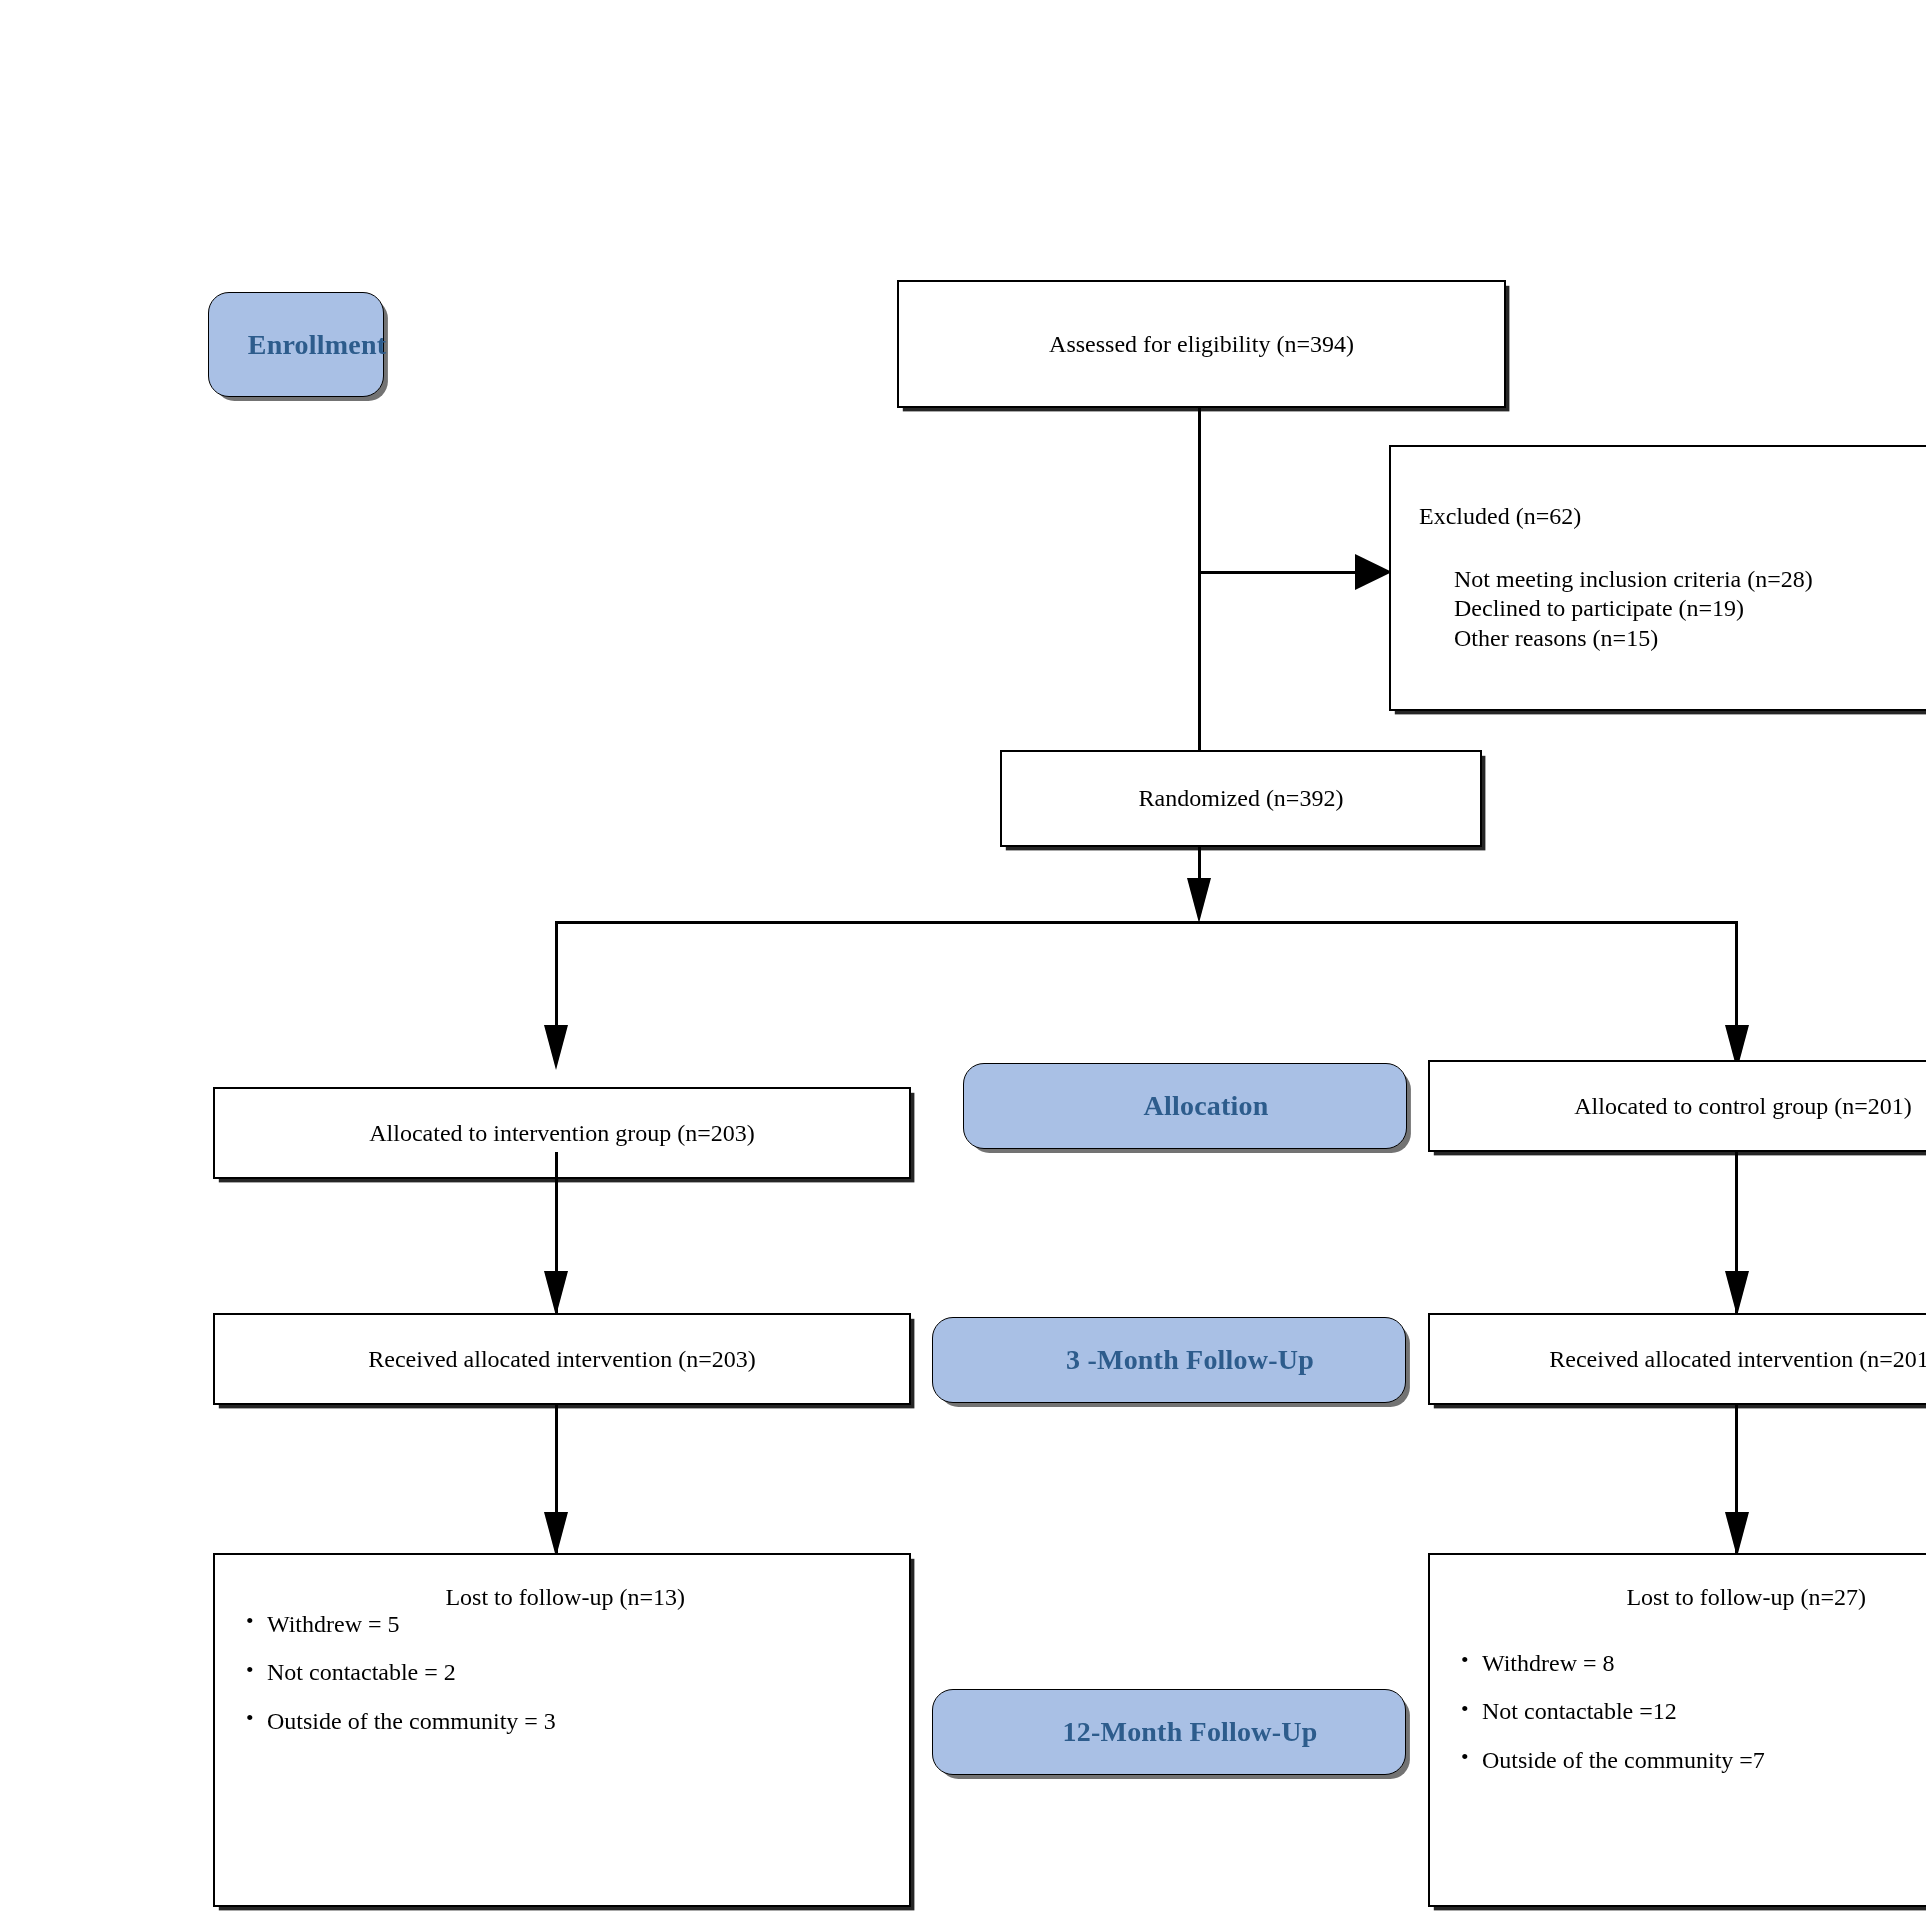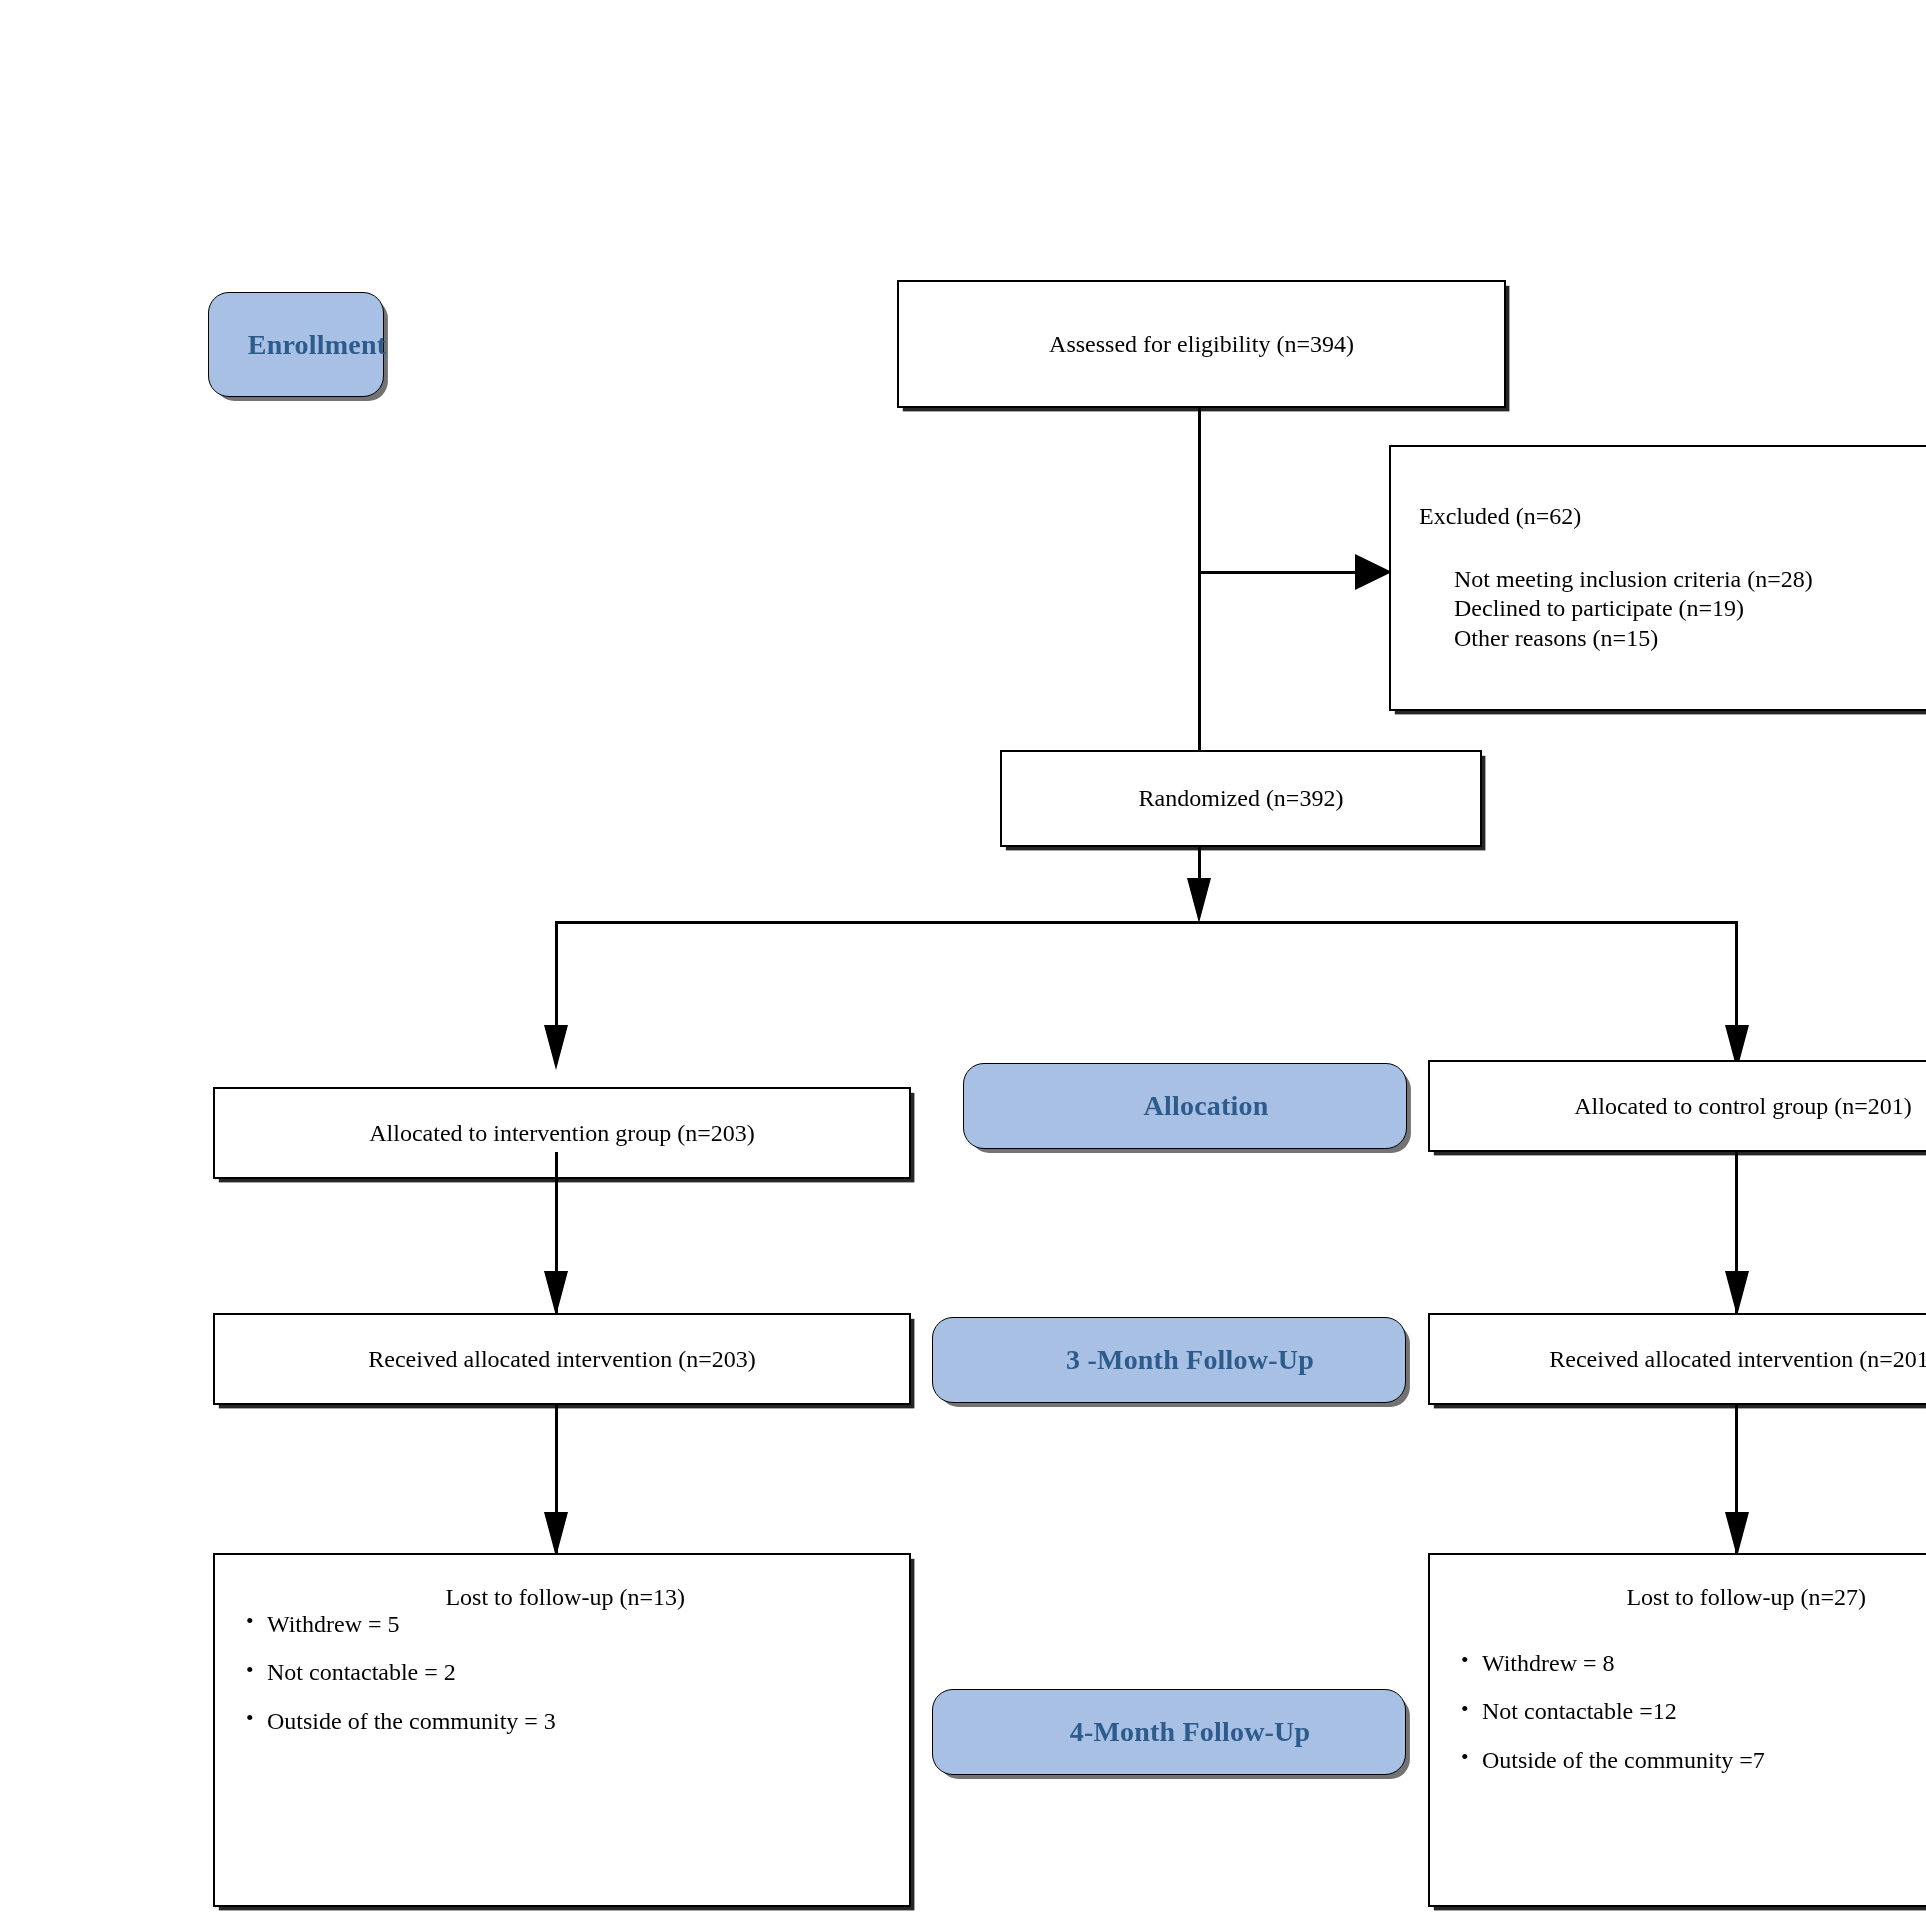--- a/index.html
+++ b/index.html
@@ -195,21 +195,21 @@
   <div class="node-box" style="left:213px; top:1553px; width:698px; height:354px; padding:28.5px 21.6px 28.5px 28px; justify-content:flex-start;">
     <span class="node-line c t-big" style="">Lost to follow-up (n=13)</span>
     <ul class="bullet-list t-big">
       <li>Withdrew = 5</li>
       <li>Not contactable = 2</li>
       <li>Outside of the community = 3</li>
     </ul>
   </div>
 
   <div class="stage-pill t-pill" style="left:932px; top:1689px; width:474px; height:86px;">
-    <span>4-Month Follow-Up</span>
+    <span>12-Month Follow-Up</span>
   </div>
 
   <div class="node-box" style="left:1428px; top:1553px; width:630px; height:354px; padding:28.5px 21.6px 28.5px 28px; justify-content:flex-start;">
     <span class="node-line c t-big" style="margin-bottom:39px;">Lost to follow-up (n=27)</span>
     <ul class="bullet-list t-big">
       <li>Withdrew = 8</li>
       <li>Not contactable =12</li>
       <li>Outside of the community =7</li>
     </ul>
   </div>

